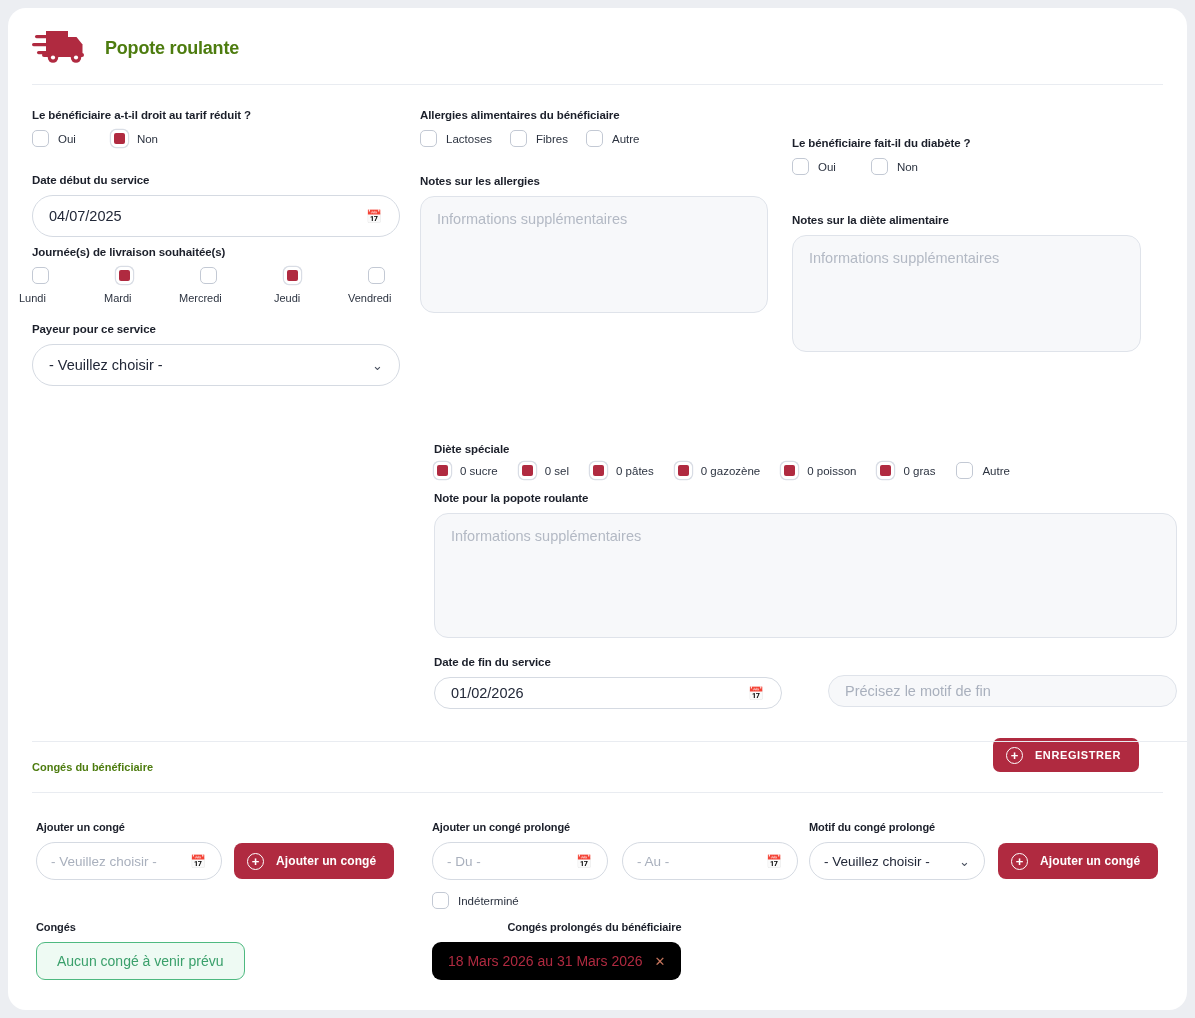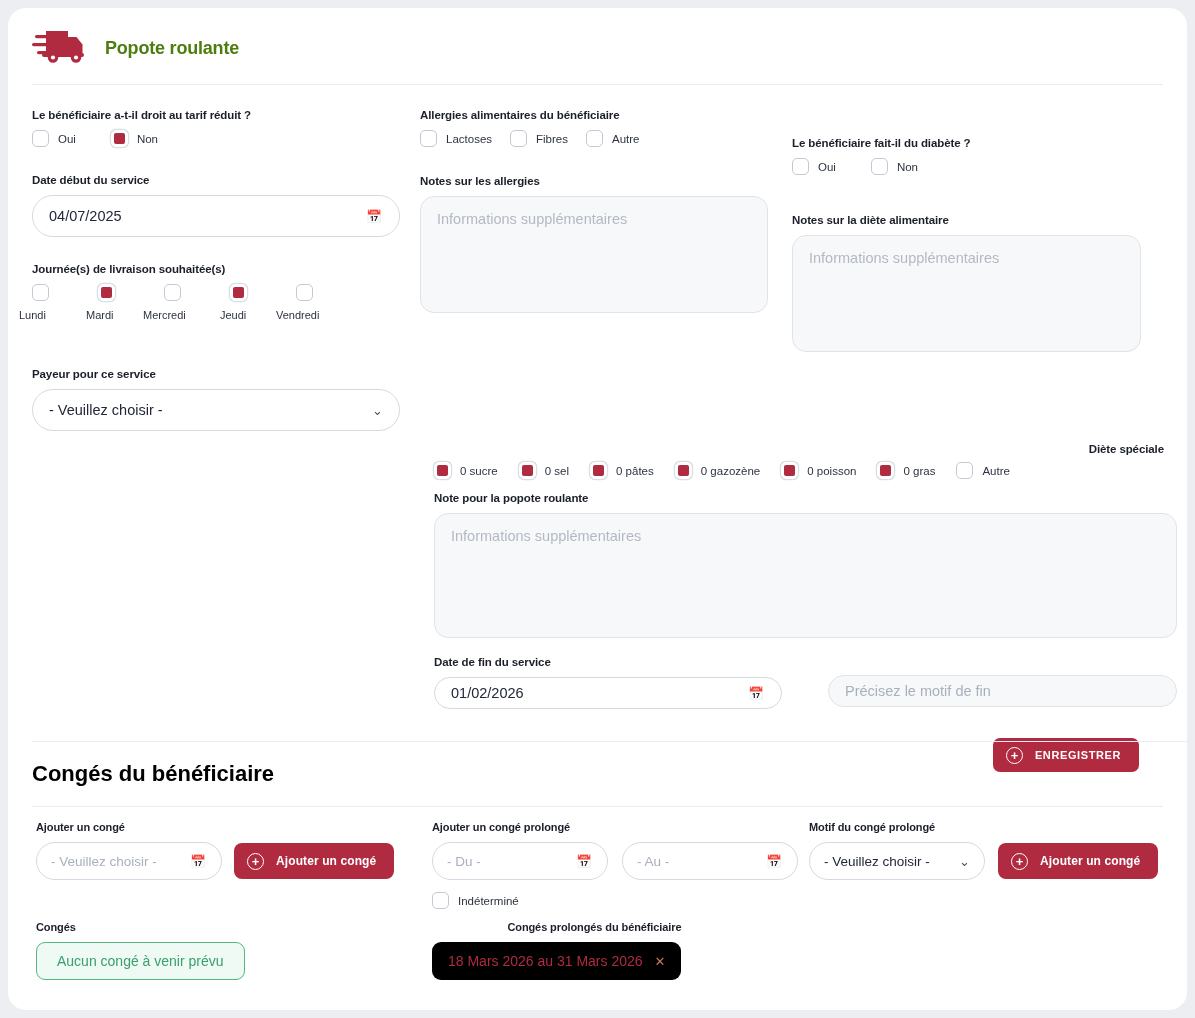--- a/index.html
+++ b/index.html
@@ -128,21 +128,21 @@
   }
   .badge-peach {
     display: inline-flex; align-items: center;
     background: #000000; color: #b02a40;
     border-radius: 9px; height: 38px;
     padding: 0 16px; font-size: 14px;
   }
   .badge-peach .x { margin-left: 12px; font-size: 13px; color: #c5745c; cursor: pointer; }
 
   h2.section {
-    font-size: 22px; font-weight: bold; color: #000000;
+    font-size: 11px; font-weight: bold; color: #4d7c0f;
     margin: 0; padding: 0;
   }
 </style>
 </head>
 <body>
 
 <div class="page-card">
 
   <div class="header">
     <span>
@@ -181,22 +181,22 @@
           <span class="cb-label">Non</span>
         </span>
       </div>
 
       <div class="label">Date début du service</div>
       <div class="field" style="height:42px;">
         <span>04/07/2025</span>
         <span class="cal">📅</span>
       </div>
 
-      <div class="label" style="margin-top:26px;">Journée(s) de livraison souhaitée(s)</div>
-      <div style="display:flex; gap:49px; margin-top:4px;">
+      <div class="label" style="margin-top:9px;">Journée(s) de livraison souhaitée(s)</div>
+      <div style="display:flex; gap:67px; margin-top:4px;">
         <div style="text-align:left; width:17px;">
           <span class="cb" style="display:block;"></span>
           <div class="cb-label" style="margin-left:-13px; margin-top:8px; font-size:11px;">Lundi</div>
         </div>
         <div style="text-align:left; width:17px;">
           <span class="cb checked" style="display:block;"></span>
           <div class="cb-label" style="margin-left:-12px; margin-top:8px; font-size:11px;">Mardi</div>
         </div>
         <div style="text-align:left; width:17px;">
           <span class="cb" style="display:block;"></span>
@@ -205,21 +205,21 @@
         <div style="text-align:left; width:17px;">
           <span class="cb checked" style="display:block;"></span>
           <div class="cb-label" style="margin-left:-10px; margin-top:8px; font-size:11px;">Jeudi</div>
         </div>
         <div style="text-align:right; width:17px;">
           <span class="cb" style="display:block;"></span>
           <div class="cb-label" style="margin-left:-20px; margin-top:8px; font-size:11px;">Vendredi</div>
         </div>
       </div>
 
-      <div class="label" style="margin-top:47px;">Payeur pour ce service</div>
+      <div class="label" style="margin-top:19px;">Payeur pour ce service</div>
       <div class="field" style="height:42px;">
         <span>- Veuillez choisir -</span>
         <span class="chev">⌄</span>
       </div>
     </div>
 
     <div style="position:absolute; left:412px; top:24px; width:348px;">
       <div class="label">Allergies alimentaires du bénéficiaire</div>
       <div style="display:flex; gap:18px;">
         <span class="cbwrap">
@@ -254,21 +254,21 @@
           <span class="cb-label">Non</span>
         </span>
       </div>
 
       <div class="label" style="margin-top:39px;">Notes sur la diète alimentaire</div>
       <div class="ta" style="height:117px;">
         <span>Informations supplémentaires</span>
       </div>
     </div>
 
-    <div style="position:absolute; left:426px; top:358px; width:730px;text-align:right;">
+    <div style="position:absolute; left:426px; top:358px; width:730px;">
       <div class="label" style="margin-bottom:7px;">Diète spéciale</div>
       <div style="display:flex; gap:21px;">
         <span class="cbwrap">
           <span class="cb checked"></span>
           <span class="cb-label">0 sucre</span>
         </span>
         <span class="cbwrap">
           <span class="cb checked"></span>
           <span class="cb-label">0 sel</span>
         </span>

